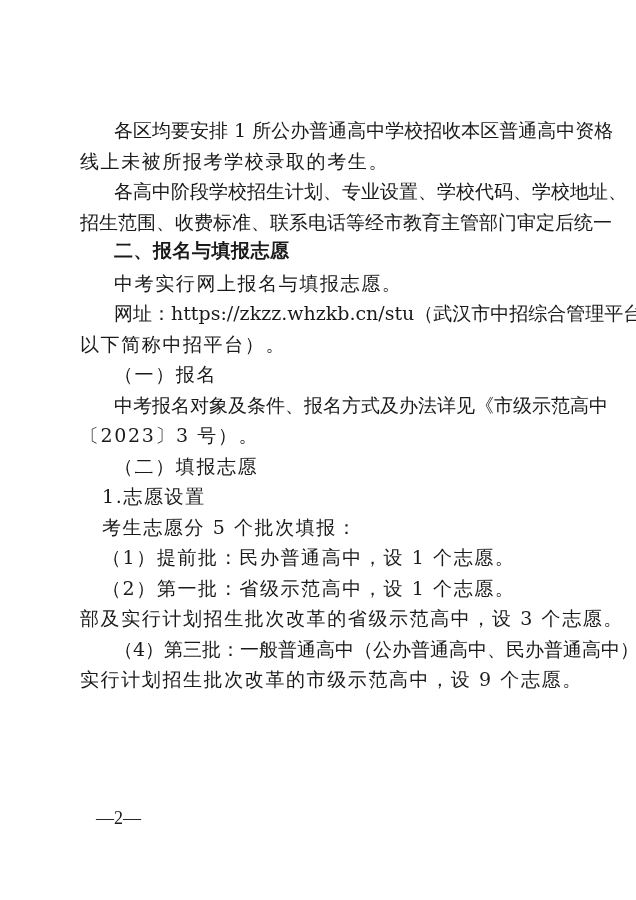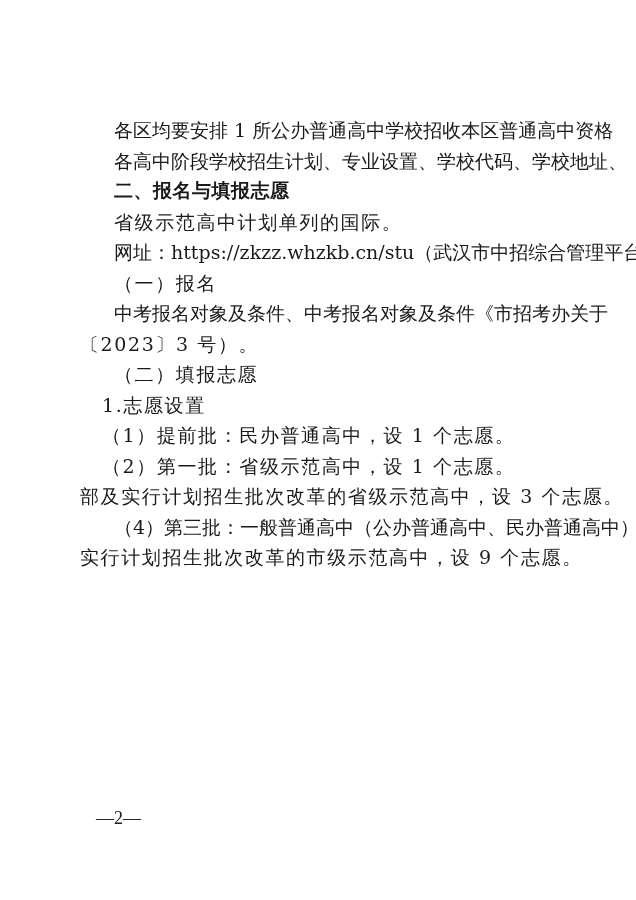--- a/index.html
+++ b/index.html
@@ -24,21 +24,21 @@
   .line {
     height: 30.5px;
     line-height: 30.5px;
     font-size: 19px;
     white-space: nowrap;
     letter-spacing: 1.6px;
   }
   .indent { padding-left: 34px; }
   .indent-sm { padding-left: 22px; }
   .heading {
-    font-family: Liberation Serif, serif;
+    font-family: Liberation Mono, monospace;
     font-weight: bold;
     letter-spacing: 0.5px;
   }
   .justify-line {
     text-align: justify;
     text-align-last: justify;
     letter-spacing: 0;
   }
   .footer {
     position: absolute;
@@ -46,32 +46,36 @@
     top: 808px;
     font-size: 18px;
     font-family: "Liberation Serif", serif;
   }
 </style>
 </head>
 <body>
 
 <div class="page">
   <div class="line indent justify-line">各区均要安排 1 所公办普通高中学校招收本区普通高中资格</div>
+  <div class="line">线上未被所报考学校录取的考生。</div>
   <div class="line indent justify-line">各高中阶段学校招生计划、专业设置、学校代码、学校地址、</div>
+  <div class="line justify-line">招生范围、收费标准、联系电话等经市教育主管部门审定后统一</div>
 
   <div class="line indent heading">二、报名与填报志愿</div>
-  <div class="line indent">省级示范高中计划单列的国际。</div>
+  <div class="line indent">中考实行网上报名与填报志愿。</div>
   <div class="line indent justify-line">网址：https://zkzz.whzkb.cn/stu（武汉市中招综合管理平台，</div>
+  <div class="line">以下简称中招平台）。</div>
 
   <div class="line indent">（一）报名</div>
-  <div class="line indent justify-line">中考报名对象及条件、中考报名对象及条件《市招考办关于</div>
+  <div class="line indent justify-line">中考报名对象及条件、报名方式及办法详见《市级示范高中</div>
   <div class="line">〔2023〕3 号）。</div>
 
   <div class="line indent">（二）填报志愿</div>
   <div class="line indent-sm">1.志愿设置</div>
+  <div class="line indent-sm">考生志愿分 5 个批次填报：</div>
 
   <div class="line indent-sm">（1）提前批：民办普通高中，设 1 个志愿。</div>
   <div class="line indent-sm">（2）第一批：省级示范高中，设 1 个志愿。</div>
   <div class="line">部及实行计划招生批次改革的省级示范高中，设 3 个志愿。</div>
   <div class="line indent justify-line">（4）第三批：一般普通高中（公办普通高中、民办普通高中）、</div>
   <div class="line">实行计划招生批次改革的市级示范高中，设 9 个志愿。</div>
 </div>
 
 <div class="footer">—2—</div>
 

